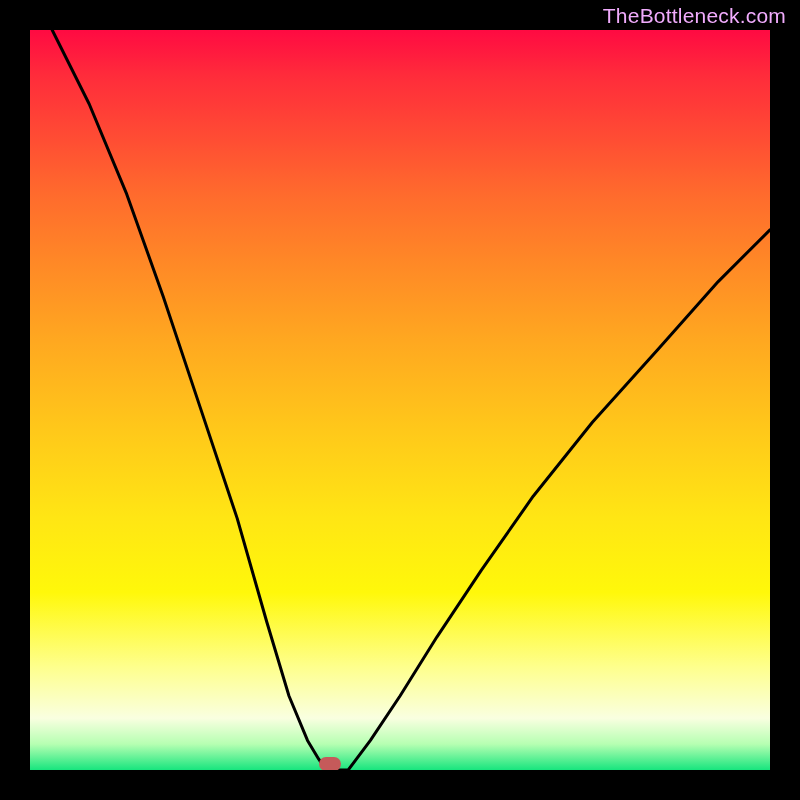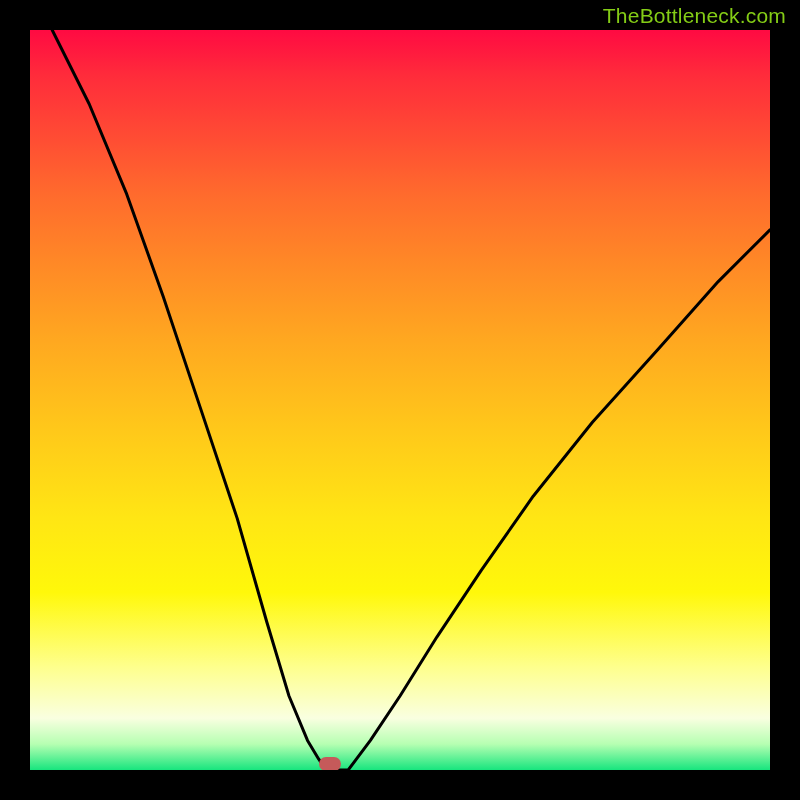--- a/index.html
+++ b/index.html
@@ -63,21 +63,21 @@
     width: 22px;
     height: 14px;
     border-radius: 8px;
     background: #c55a5a;
     transform: translate(-50%, -50%);
   }
   .watermark {
     position: absolute;
     top: 4px;
     right: 14px;
-    color: #84cc16;
+    color: #f0abfc;
     font-size: 21px;
     font-weight: 500;
     letter-spacing: 0.2px;
   }
 </style>
 </head>
 <body>
 
 <div class="frame">
 

